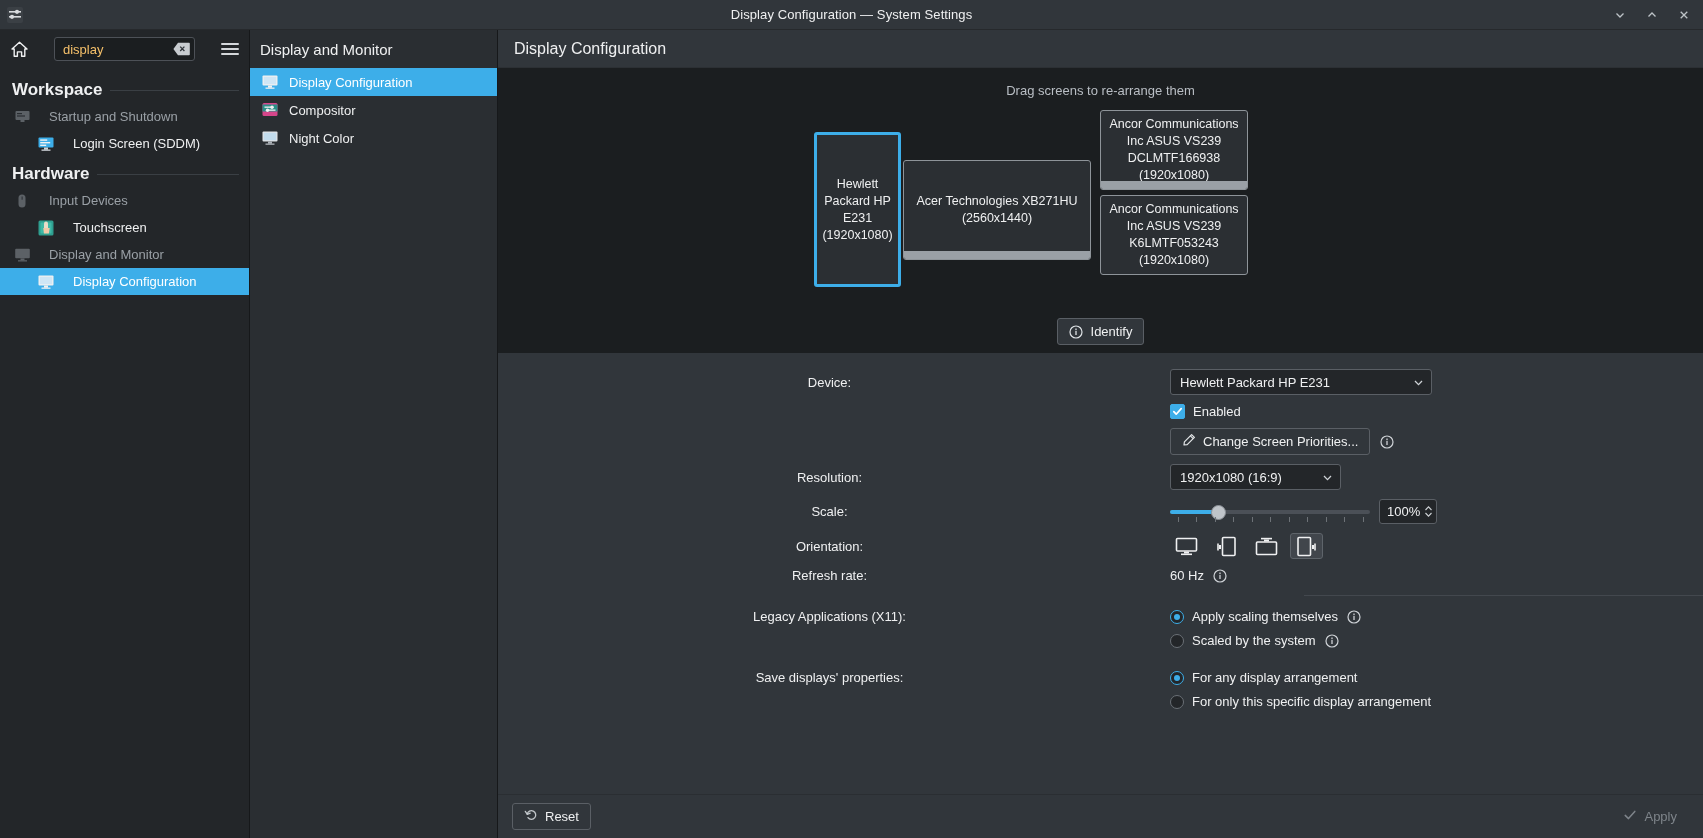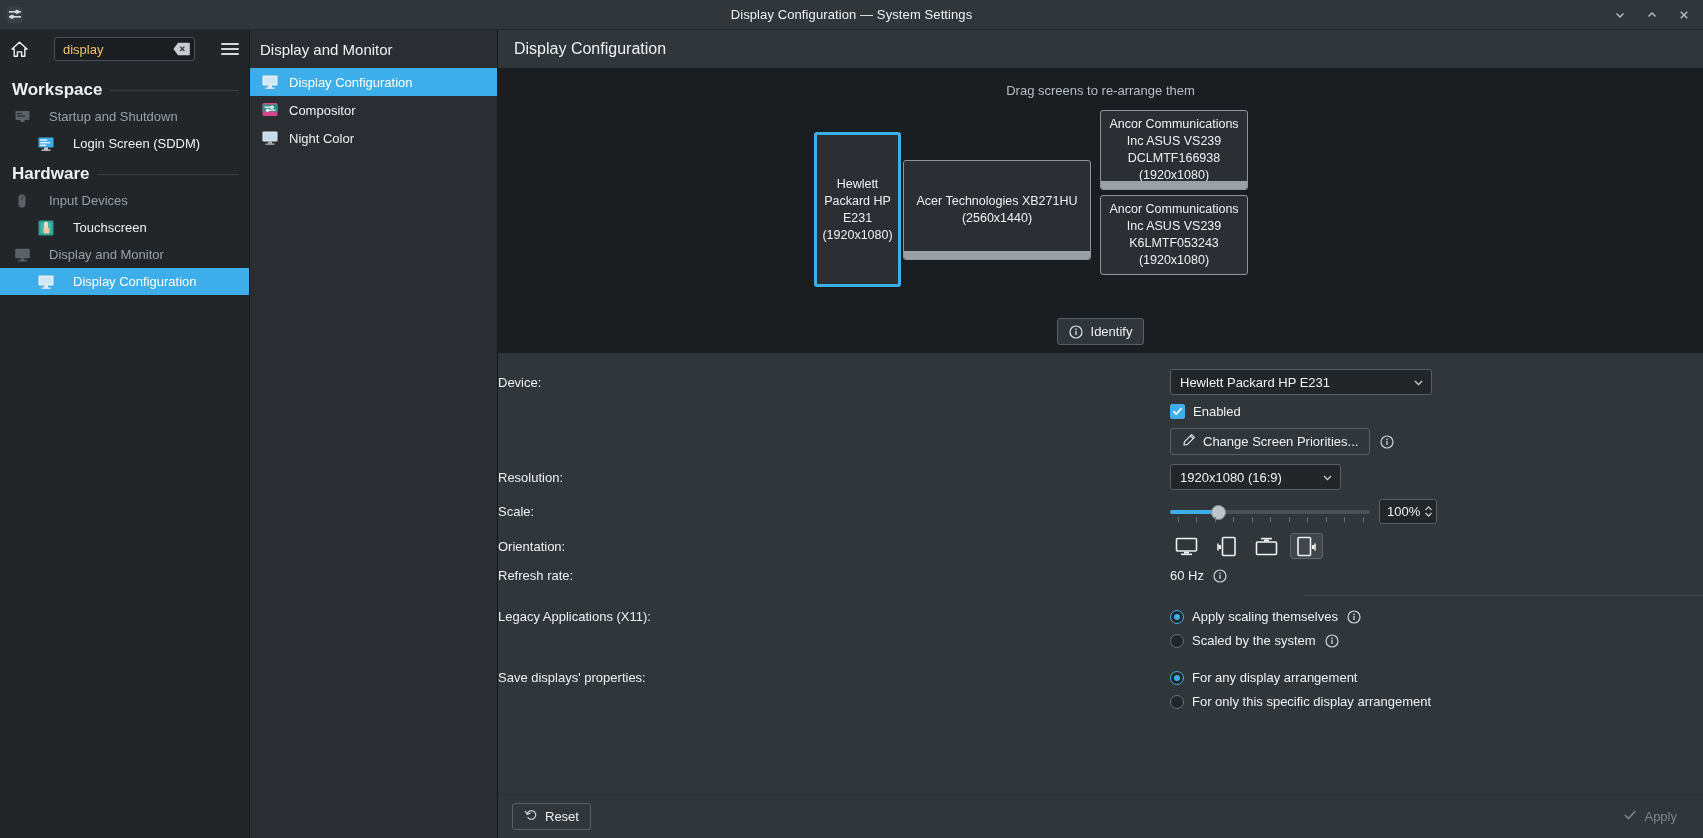--- a/index.html
+++ b/index.html
@@ -124,21 +124,21 @@
     height:27px; padding:0 11px; background:#31363b;
     border:1px solid #5a5f65; border-radius:3px;
     font-size:13px; color:#eff0f1; cursor:default;
   }
   .btn.ghost { background:transparent; border-color:transparent; color:#7e848a; }
 
   
   .form-area { flex:1; min-height:0; position:relative; padding-top:16px; }
   .frow { display:flex; align-items:center; margin-bottom:9px; }
   .flabel {
-    width:672px; text-align:left; padding-right:9px;
+    width:672px; text-align:center; padding-right:9px;
     font-size:13px; color:#eff0f1; white-space:nowrap;
   }
   .fcontrol { display:flex; align-items:center; gap:9px; }
   .combo {
     height:26px; background:#232629; border:1px solid #5a5f65; border-radius:3px;
     display:flex; align-items:center; padding:0 6px 0 9px; font-size:13px; color:#eff0f1;
     justify-content:space-between; gap:10px;
   }
   .combo .chev { color:#cfd3d7; display:flex; align-items:center; }
   .checkrow { display:flex; align-items:center; gap:8px; font-size:13px; }

